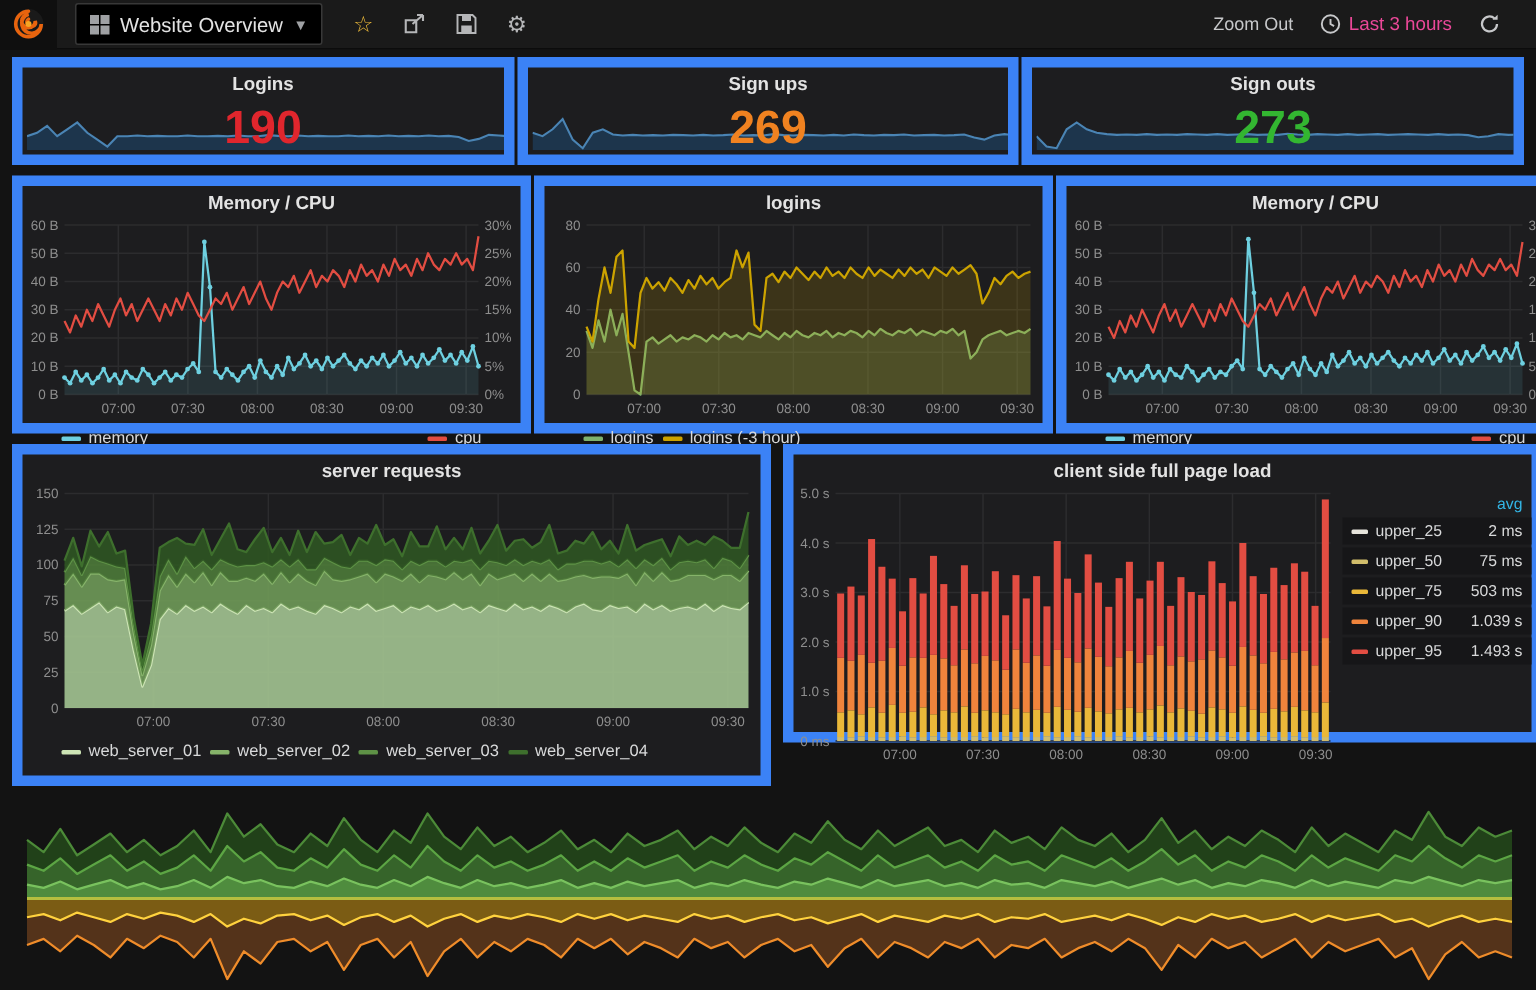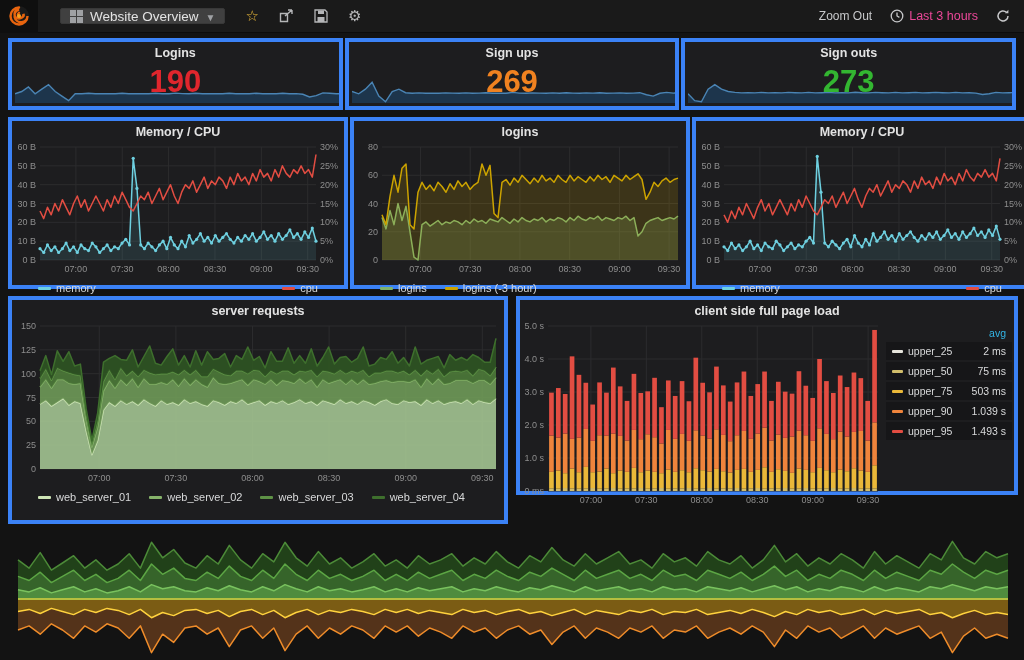--- a/index.html
+++ b/index.html
@@ -2,52 +2,52 @@
 <html><head>
 <meta charset="utf-8">
 <style>
   * { margin:0; padding:0; box-sizing:border-box; }
   html,body { width:1024px; height:660px; background:#131313; overflow:hidden;
     font-family:"Liberation Sans", sans-serif; color:#d8d9da; }
 
   
   .navbar { height:33px; background:#1a1a1a; display:flex; align-items:center; border-bottom:1px solid #0c0c0c; }
   .logo-box { width:38px; height:33px; background:#0f0f0f; display:flex; align-items:center; justify-content:center; }
-  .menu-btn { display:flex; align-items:center; gap:7px; background:#404040; border:1px solid #383838; border-radius:2px;
-    height:16px; padding:0 9px; margin-left:22px; cursor:pointer; }
+  .menu-btn { display:flex; align-items:center; gap:7px; background:#000000; border:1px solid #383838; border-radius:2px;
+    height:28px; padding:0 9px; margin-left:12px; cursor:pointer; }
   .grid-icon { display:grid; grid-template-columns:6px 6px; grid-template-rows:6px 6px; gap:1px; }
   .grid-icon span { background:#9fa1a4; }
   .menu-title { font-size:13.5px; color:#e3e3e3; }
   .caret { font-size:10px; color:#9fa1a4; margin-top:3px; }
   .nav-icon { margin-left:20px; color:#b5b6b8; font-size:15px; cursor:pointer; display:flex; align-items:center; }
   .nav-icon svg { display:block; }
   .star { color:#eab839; font-size:15px; }
-  .nav-right { margin-left:auto; display:flex; align-items:center; gap:18px; padding-right:14px; }
+  .nav-right { margin-left:auto; display:flex; align-items:center; gap:18px; padding-right:24px; }
   .nav-right .txt { font-size:12px; color:#c7c8ca; cursor:pointer; }
   .time-picker { display:flex; align-items:center; gap:5px; font-size:12.5px; color:#ec4899; cursor:pointer; }
 
   
   .content { padding:5px 8px 0 8px; }
   .row { display:flex; gap:2px; }
   .row + .row { margin-top:7px; }
-  .panel { background:#1d1d1f; border:4px solid #3b82f6; position:relative; }
+  .panel { background:#1d1d1f; border:7px solid #3b82f6; position:relative; }
   .panel-title { height:21px; display:flex; align-items:center; justify-content:center;
     font-size:12.5px; font-weight:bold; color:#e3e3e3; cursor:pointer; }
 
   
   .stat { flex:1; height:72px; overflow:hidden; }
   .stat-value { position:absolute; left:0; right:0; top:24px; text-align:center;
     font-size:31px; font-weight:bold; line-height:1; z-index:2; }
   .stat-spark { position:absolute; left:3px; right:3px; bottom:2px; z-index:1; }
 
   
   .graph { flex:1; height:172px; }
   .g-wide-l { flex:0 0 498px; height:228px; }
   .g-wide-r { flex:0 0 502px; height:199px; margin-left:6px; }
-  .legend { display:flex; gap:18px; padding:2px 10px 0 26px; font-size:11px; color:#d8d9da; }
+  .legend { display:flex; gap:6px; padding:2px 10px 0 26px; font-size:11px; color:#d8d9da; }
   .legend.split { justify-content:space-between; padding-right:26px; }
   .legend-item { display:flex; align-items:center; gap:5px; cursor:pointer; }
   .legend-item i { width:13px; height:3px; border-radius:1px; display:inline-block; }
 
   .client-body { display:flex; }
   .legend-table { width:126px; margin-top:4px; font-size:10.5px; }
   .lt-head { text-align:right; color:#33b5e5; font-weight:normal; padding:2px 6px 3px 0; }
   .lt-row { display:flex; align-items:center; background:#161618; margin-bottom:2px; padding:2px 0 2px 6px; cursor:pointer; }
   .lt-row i { width:11px; height:3px; border-radius:1px; margin-right:5px; flex:none; }
   .lt-name { color:#d8d9da; }

